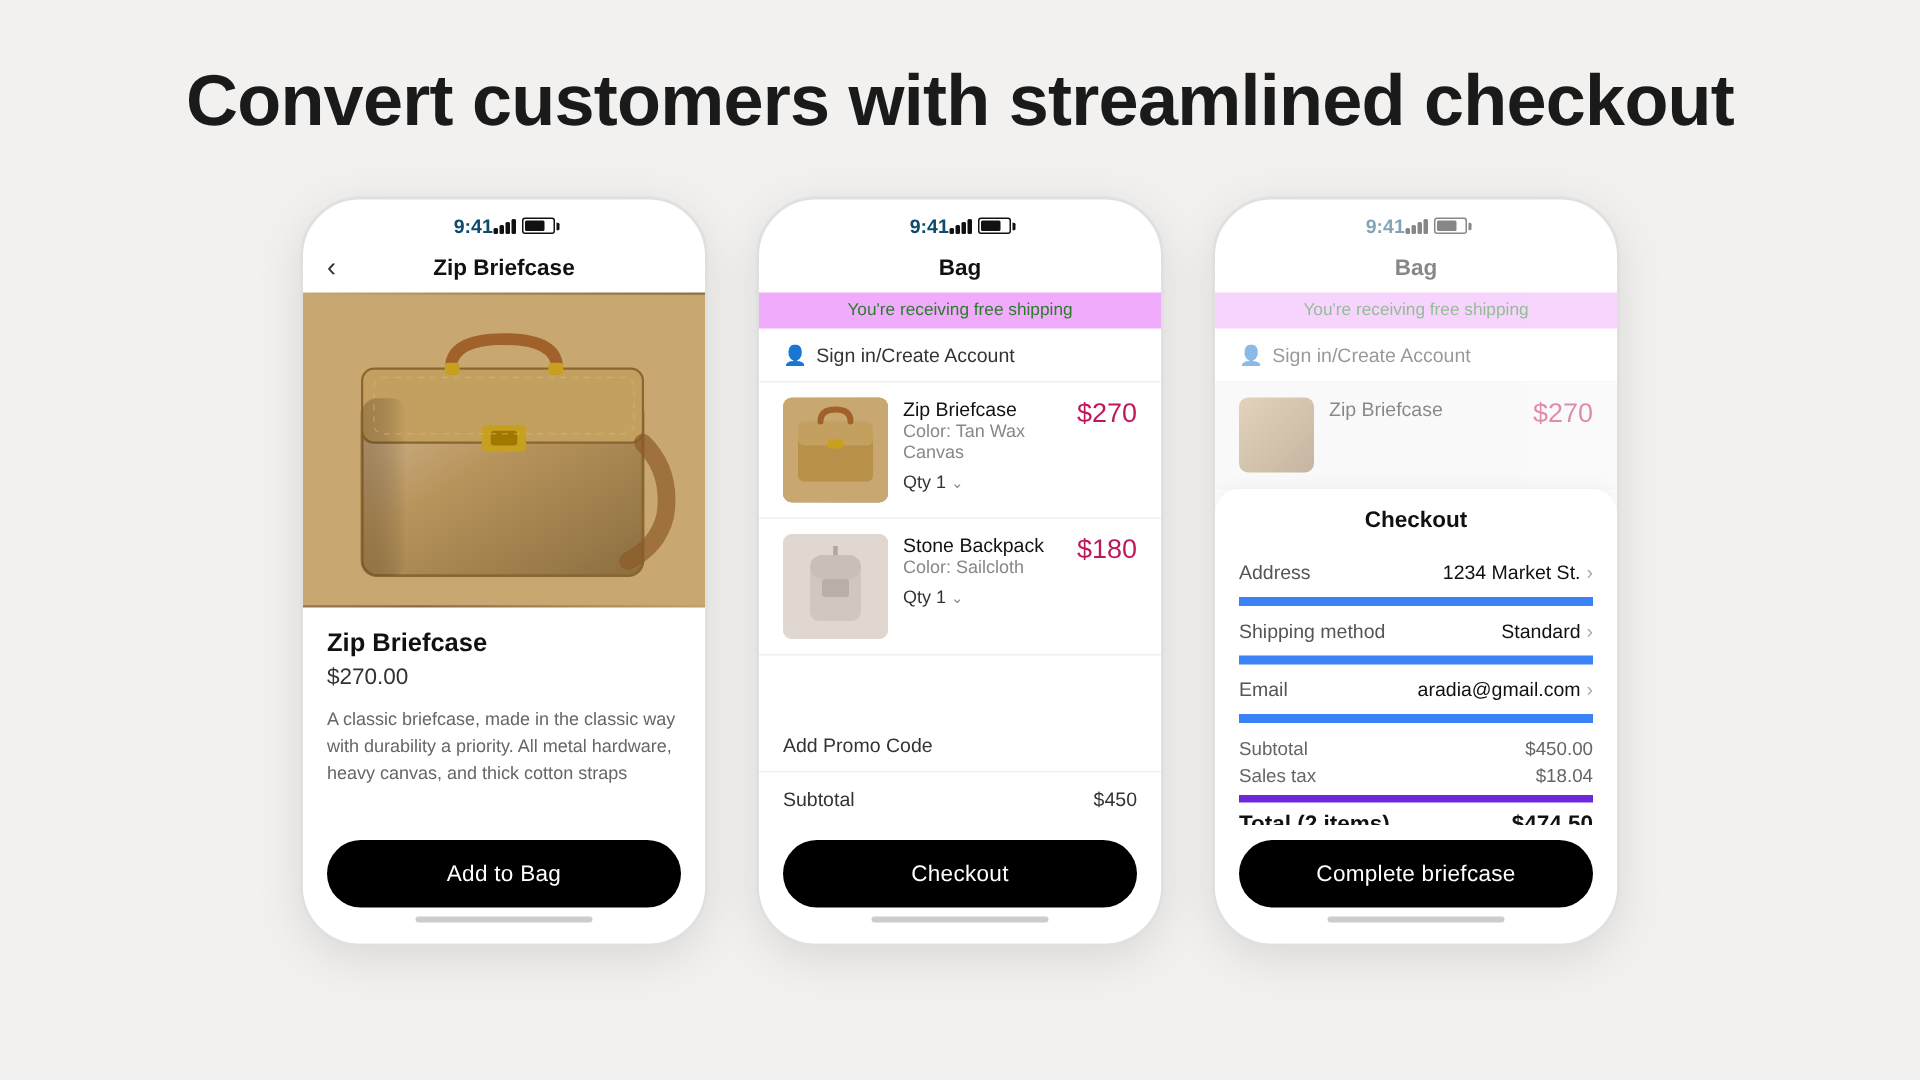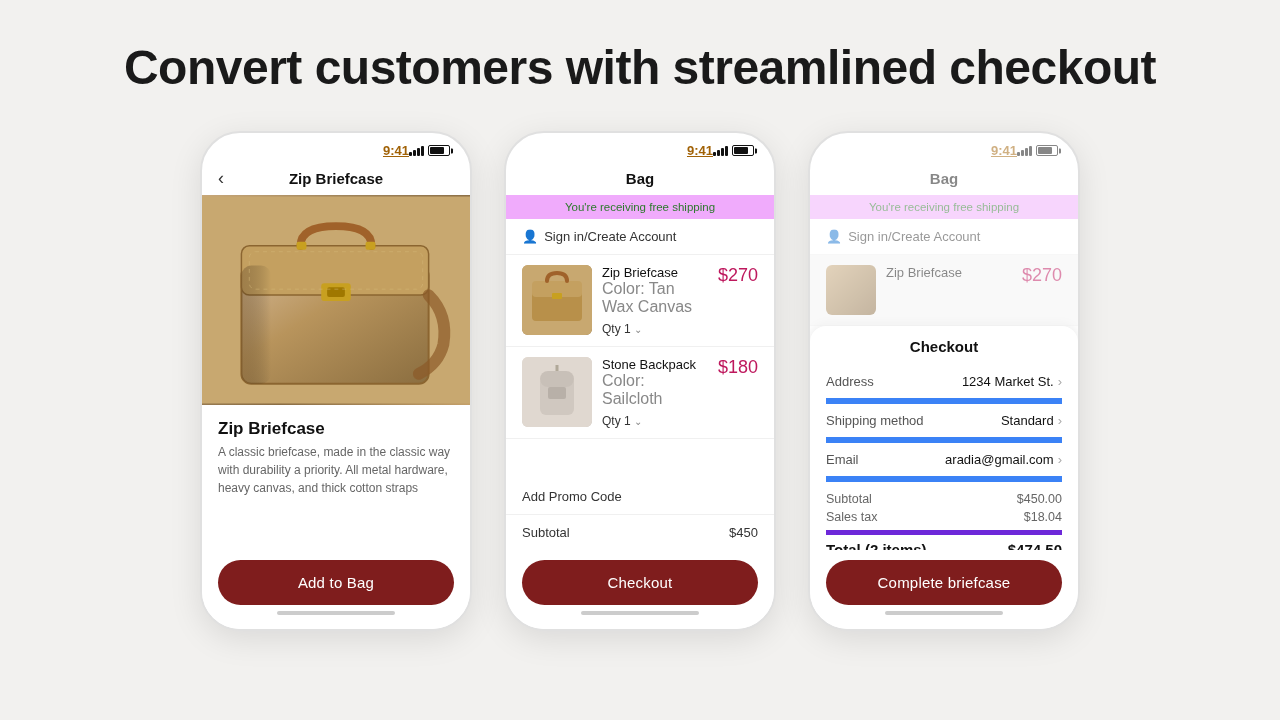--- a/index.html
+++ b/index.html
@@ -44,27 +44,26 @@
       position: relative;
       display: flex;
       flex-direction: column;
       box-shadow: 0 8px 32px rgba(0,0,0,0.10);
     }
 
     
     .status-bar {
       display: flex;
       align-items: center;
-      justify-content: flex-end;
+      justify-content: center;
       padding: 10px 20px 4px;
       font-size: 12px;
       font-weight: 600;
-      color: #a16207;
-      flex-shrink: 0;
-      text-decoration: underline;
+      color: #0c4a6e;
+      flex-shrink: 0;
     }
 
     .status-bar .time { font-size: 13px; font-weight: 600; }
 
     .status-icons {
       display: flex;
       align-items: center;
       gap: 4px;
     }
 
@@ -241,21 +240,21 @@
     .cart-item-img-briefcase {
       background: linear-gradient(135deg, #c8a87a, #8b6e45);
     }
 
     .cart-item-img-backpack {
       background: linear-gradient(135deg, #e8e0d8, #c8c0b8);
     }
 
     .cart-item-details { flex: 1; }
     .cart-item-name { font-size: 13px; font-weight: 500; color: #111; }
-    .cart-item-color { font-size: 16px; color: #888; margin-bottom: 6px; }
+    .cart-item-color { font-size: 12px; color: #888; margin-bottom: 6px; }
     .cart-item-qty { font-size: 12px; color: #333; }
     .qty-arrow { font-size: 10px; color: #888; }
     .cart-item-price { font-size: 18px; font-weight: 500; color: #be185d; }
 
     .promo-row {
       padding: 10px 16px;
       font-size: 13px;
       color: #333;
       border-bottom: 1px solid #f0f0f0;
       flex-shrink: 0;
@@ -324,21 +323,21 @@
       padding: 10px 16px 14px;
       background: #fff;
       flex-shrink: 0;
     }
 
     .cta-button {
       width: 100%;
       padding: 14px;
       border-radius: 30px;
       border: none;
-      background: #7f1d1d;
+      background: #000000;
       color: #fff;
       font-size: 15px;
       font-weight: 500;
       cursor: pointer;
       letter-spacing: 0.2px;
     }
 
     .home-indicator {
       width: 50%;
       height: 4px;
@@ -410,20 +409,21 @@
 
           <path d="M230 100 Q250 120 245 150 Q240 170 220 180" fill="none" stroke="#8b5a28" stroke-width="12" stroke-linecap="round" opacity="0.7"></path>
 
           <rect x="40" y="70" width="30" height="120" rx="10" fill="url(#shadow1)"></rect>
 
           <rect x="48" y="56" width="176" height="38" rx="6" fill="none" stroke="#d4b87a" stroke-width="1" stroke-dasharray="4,4" opacity="0.5"></rect>
         </svg>
       </div>
       <div class="product-info">
         <div class="product-name">Zip Briefcase</div>
+        <div class="product-price">$270.00</div>
         <div class="product-desc">A classic briefcase, made in the classic way with durability a priority. All metal hardware, heavy canvas, and thick cotton straps</div>
       </div>
     </div>
     <div class="phone-bottom">
       <button class="cta-button">Add to Bag</button>
       <div class="home-indicator"></div>
     </div>
   </div>
 
   <div class="phone">

